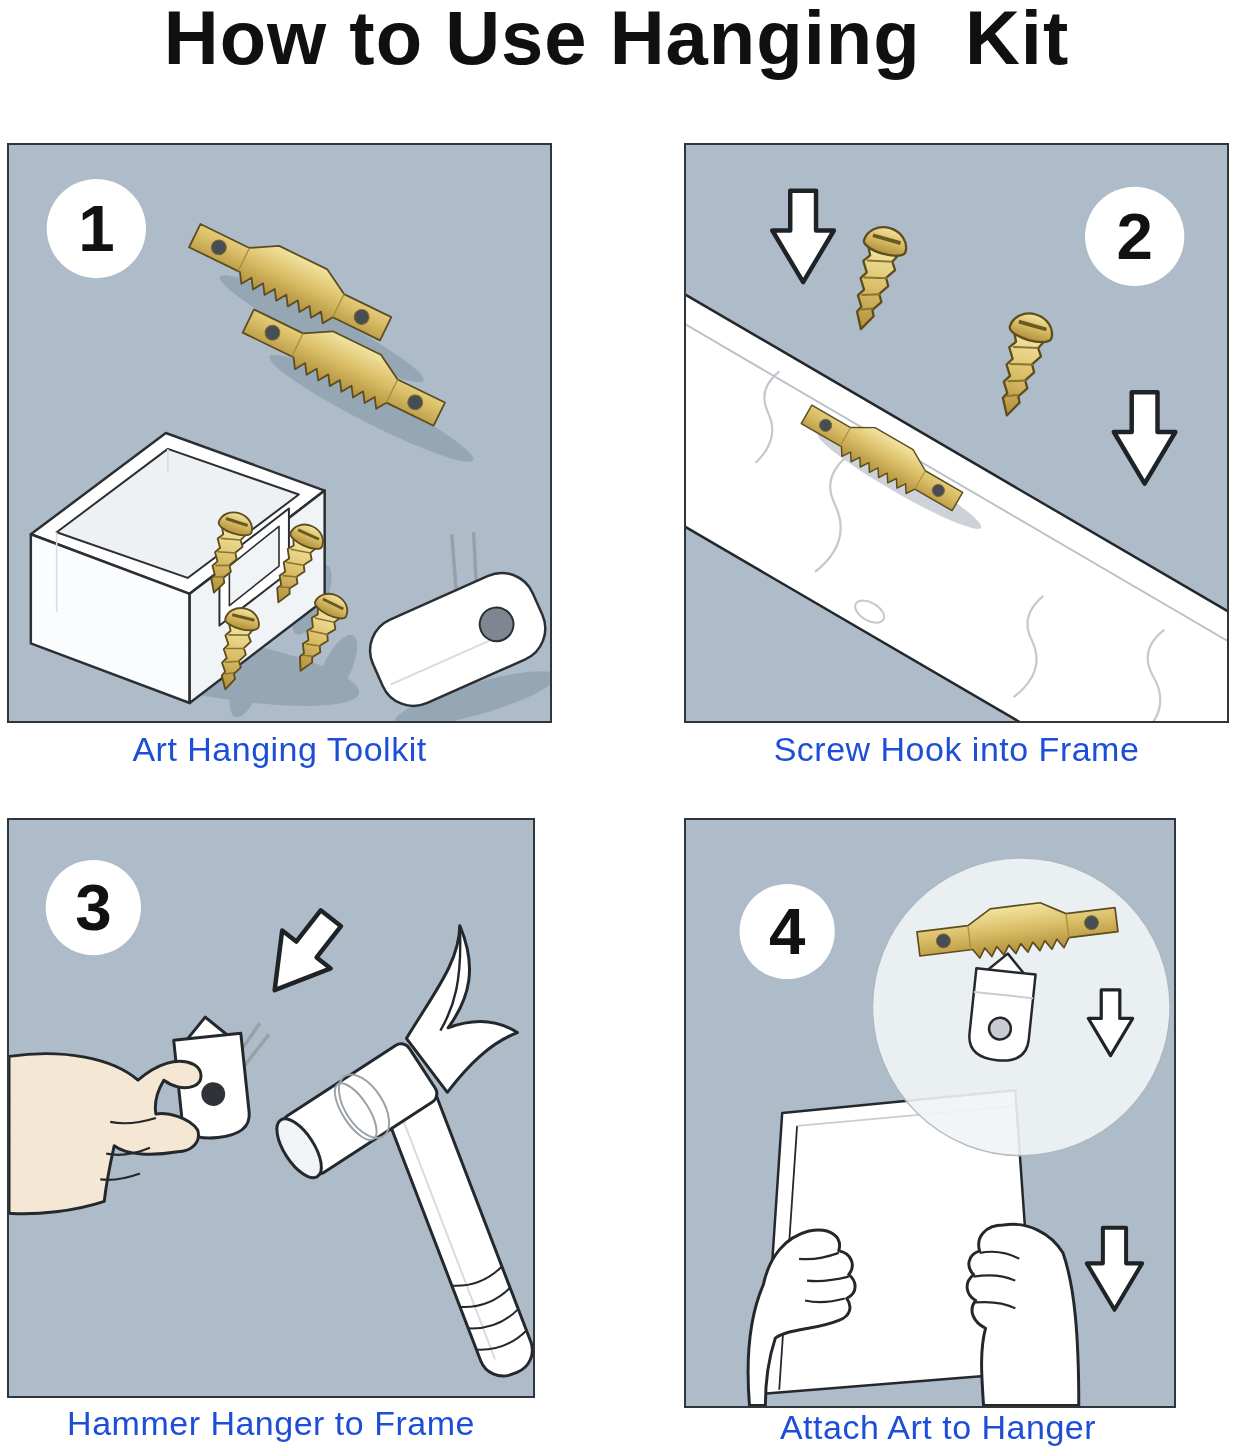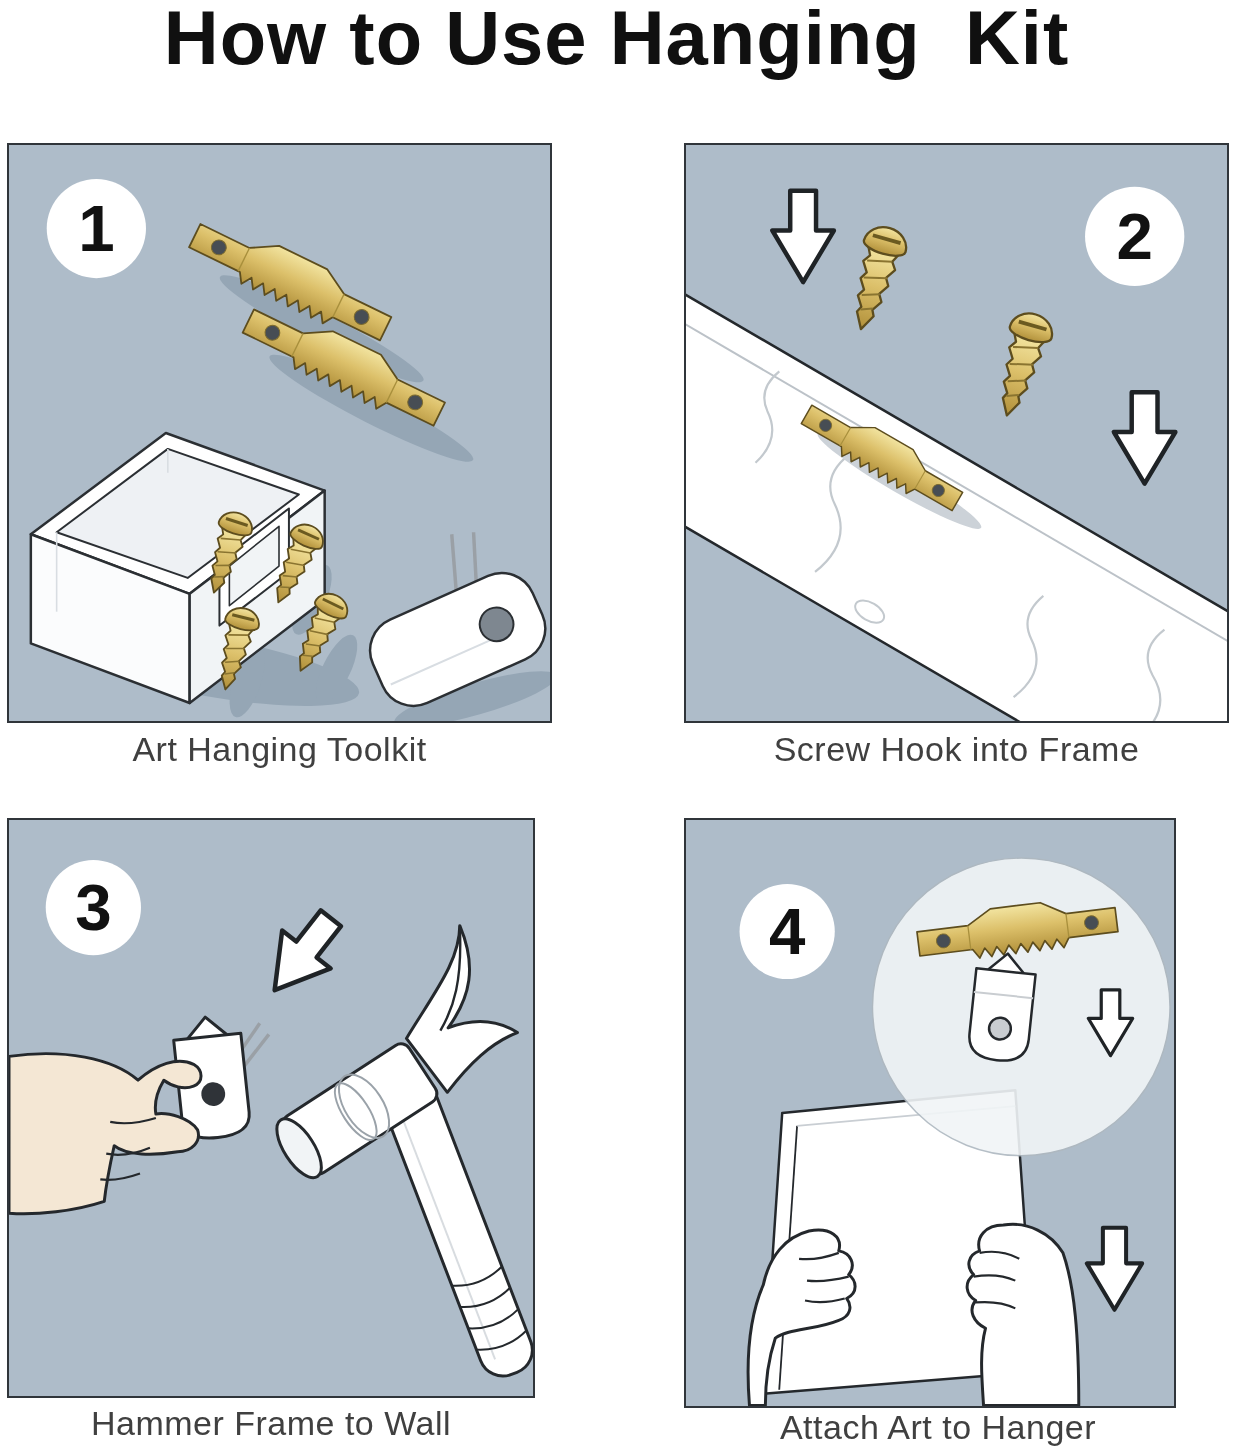--- a/index.html
+++ b/index.html
@@ -4,21 +4,21 @@
 <style>
   html,body{margin:0;padding:0;background:#ffffff;}
   body{width:1233px;height:1448px;position:relative;font-family:"Liberation Sans",sans-serif;overflow:hidden;}
   .title{position:absolute;left:0;top:-6px;width:1233px;text-align:center;font-size:76px;font-weight:700;color:#101010;letter-spacing:1px;white-space:pre;}
   .panel{position:absolute;background:#AEBCC9;border:2px solid #30353A;box-sizing:border-box;}
   .panel svg{display:block;width:100%;height:100%;}
   #panel-1{left:7px;top:143px;width:545px;height:580px;}
   #panel-2{left:684px;top:143px;width:545px;height:580px;}
   #panel-3{left:7px;top:818px;width:528px;height:580px;}
   #panel-4{left:684px;top:818px;width:492px;height:590px;}
-  .caption{position:absolute;text-align:center;font-size:34px;color:#404040;letter-spacing:0.5px;}
+  .caption{position:absolute;text-align:center;font-size:34px;color:#1d4ed8;letter-spacing:0.5px;}
   #caption-1{left:7px;width:545px;top:730px;}
   #caption-2{left:684px;width:545px;top:730px;}
   #caption-3{left:7px;width:528px;top:1404px;}
   #caption-4{left:692px;width:492px;top:1408px;}
   svg text.step-num{font-family:"Liberation Sans",sans-serif;font-weight:700;font-size:66px;fill:#111;text-anchor:middle;}
   .defs-holder{position:absolute;width:0;height:0;overflow:hidden;}
 </style>
 </head>
 <body>
 
@@ -234,14 +234,14 @@
 
     <g>
       <circle cx="102" cy="112" r="48" fill="#ffffff"></circle>
       <text class="step-num" x="102" y="135">4</text>
     </g>
   </svg>
 </div>
 
 <div class="caption" id="caption-1">Art Hanging Toolkit</div>
 <div class="caption" id="caption-2">Screw Hook into Frame</div>
-<div class="caption" id="caption-3">Hammer Frame to Wall</div>
+<div class="caption" id="caption-3">Hammer Hanger to Frame</div>
 <div class="caption" id="caption-4">Attach Art to Hanger</div>
 
 </body></html>

